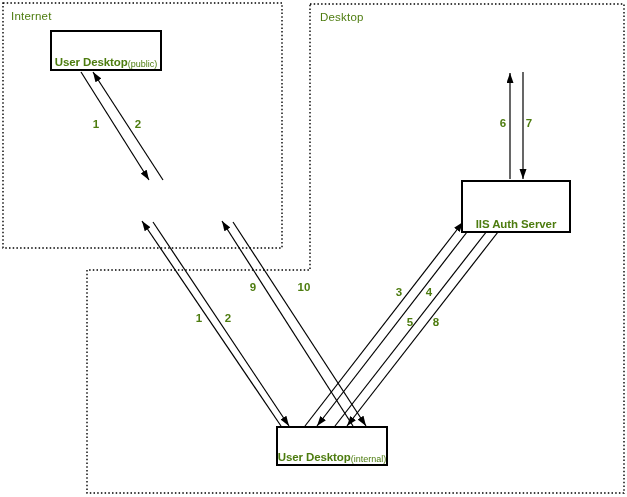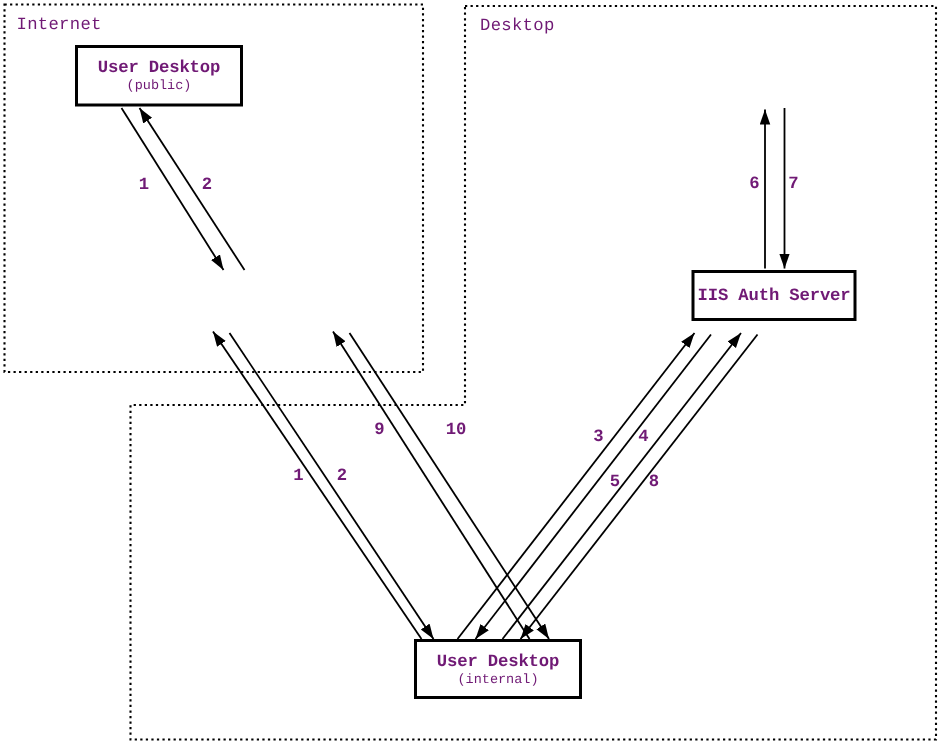--- a/index.html
+++ b/index.html
@@ -5,22 +5,22 @@
   html, body {
     margin: 0;
     padding: 0;
     background: #ffffff;
   }
   #diagram {
     position: relative;
     width: 627px;
     height: 497px;
     background: #ffffff;
-    font-family: Liberation Mono, monospace;
-    color: #701a75;
+    font-family: Liberation Sans, sans-serif;
+    color: #4d7c0f;
     overflow: hidden;
   }
   #connector-layer {
     position: absolute;
     left: 0;
     top: 0;
     z-index: 1;
   }
   .region-label {
     position: absolute;
@@ -30,22 +30,22 @@
     letter-spacing: 0.2px;
     white-space: nowrap;
   }
   .node {
     position: absolute;
     z-index: 2;
     box-sizing: border-box;
     border: 2px solid #000000;
     background: #ffffff;
     display: flex;
-    flex-direction: column;
-    align-items: center;
+    flex-direction: row;
+    align-items: flex-end;
     justify-content: center;
   }
   .node-title {
     font-size: 11.5px;
     font-weight: bold;
     line-height: 13px;
     white-space: nowrap;
     letter-spacing: -0.1px;
   }
   .node-subtitle {
@@ -103,21 +103,21 @@
   <div class="region-label" style="left:11px; top:10px;">Internet</div>
   <div class="region-label" style="left:320px; top:11px;">Desktop</div>
 
   <div class="node" style="left:50px; top:30px; width:112px; height:41px;">
     <div class="node-title">User Desktop</div>
     <div class="node-subtitle">(public)</div>
   </div>
 
 
 
-  <div class="node" style="left:461px; top:180px; width:110px; height:34px;">
+  <div class="node" style="left:461px; top:180px; width:110px; height:53px;">
     <div class="node-title">IIS Auth Server</div>
   </div>
 
   <div class="node" style="left:276px; top:426px; width:112px; height:40px;">
     <div class="node-title">User Desktop</div>
     <div class="node-subtitle">(internal)</div>
   </div>
 
   <div class="arrow-label" style="left:88px;  top:118px;">1</div>
   <div class="arrow-label" style="left:130px; top:118px;">2</div>

